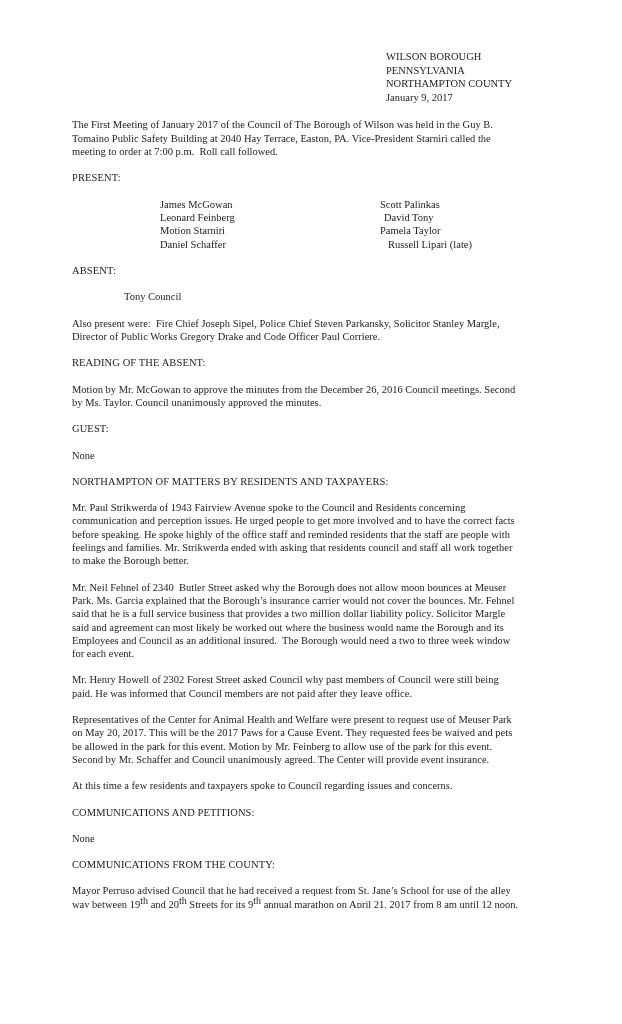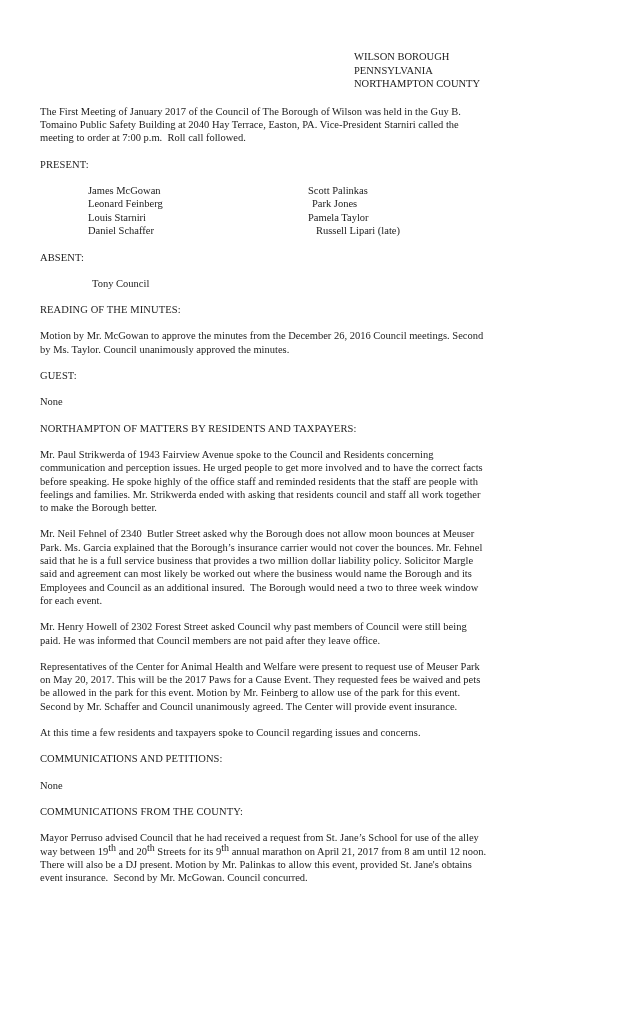--- a/index.html
+++ b/index.html
@@ -11,21 +11,21 @@
     width: 622px;
     height: 1024px;
     font-family: "Liberation Serif", "DejaVu Serif", serif;
     color: #1c1c1c;
     -webkit-font-smoothing: antialiased;
   }
   .doc {
     box-sizing: border-box;
     width: 622px;
     height: 908px;
-    padding: 50px 40px 30px 40px;
+    padding: 50px 40px 30px 72px;
     overflow: hidden;
   }
   .block {
     font-size: 10.5px;
     line-height: 13.3px;
     margin: 0 0 13px 0;
     white-space: pre-wrap;
     max-width: 512px;
   }
   .letterhead {
@@ -39,20 +39,21 @@
     letter-spacing: 0.1px;
   }
   .roll {
     margin-left: 48px;
     margin-bottom: 13px;
   }
   .roll-row {
     display: flex;
     font-size: 10.5px;
     line-height: 13.4px;
+    margin-left: 40px;
   }
   .roll-row .left {
     width: 220px;
     flex: 0 0 220px;
   }
   .shift-1 { padding-left: 4px; }
   .shift-2 { padding-left: 8px; }
   .absent-name { margin-left: 52px; }
   sup {
     font-size: 10px;
@@ -62,53 +63,56 @@
 </style>
 </head>
 <body>
 
 <div class="doc">
 
   <div class="block letterhead">
     <div>WILSON BOROUGH</div>
     <div>PENNSYLVANIA</div>
     <div>NORTHAMPTON COUNTY</div>
+    <div>January 9, 2017</div>
   </div>
 
   <p class="block">The First Meeting of January 2017 of the Council of The Borough of Wilson was held in the Guy B.
 Tomaino Public Safety Building at 2040 Hay Terrace, Easton, PA. Vice-President Starniri called the
 meeting to order at 7:00 p.m.  Roll call followed.</p>
 
   <p class="block heading">PRESENT:</p>
 
   <div class="roll">
     <div class="roll-row">
       <span class="left">James McGowan</span>
       <span class="right shift-0">Scott Palinkas</span>
     </div>
     <div class="roll-row">
       <span class="left">Leonard Feinberg</span>
-      <span class="right shift-1">Park Jones</span>
+      <span class="right shift-1">David Tony</span>
     </div>
     <div class="roll-row">
-      <span class="left">Louis Starniri</span>
+      <span class="left">Motion Starniri</span>
       <span class="right shift-0">Pamela Taylor</span>
     </div>
     <div class="roll-row">
       <span class="left">Daniel Schaffer</span>
       <span class="right shift-2">Russell Lipari (late)</span>
     </div>
   </div>
 
   <p class="block heading">ABSENT:</p>
 
   <p class="block absent-name">Tony Council</p>
 
+  <p class="block">Also present were:  Fire Chief Joseph Sipel, Police Chief Steven Parkansky, Solicitor Stanley Margle,
+Director of Public Works Gregory Drake and Code Officer Paul Corriere.</p>
 
-  <p class="block heading">READING OF THE MINUTES:</p>
+  <p class="block heading">READING OF THE ABSENT:</p>
 
   <p class="block">Motion by Mr. McGowan to approve the minutes from the December 26, 2016 Council meetings. Second
 by Ms. Taylor. Council unanimously approved the minutes.</p>
 
   <p class="block heading">GUEST:</p>
 
   <p class="block">None</p>
 
   <p class="block heading">NORTHAMPTON OF MATTERS BY RESIDENTS AND TAXPAYERS:</p>
 

